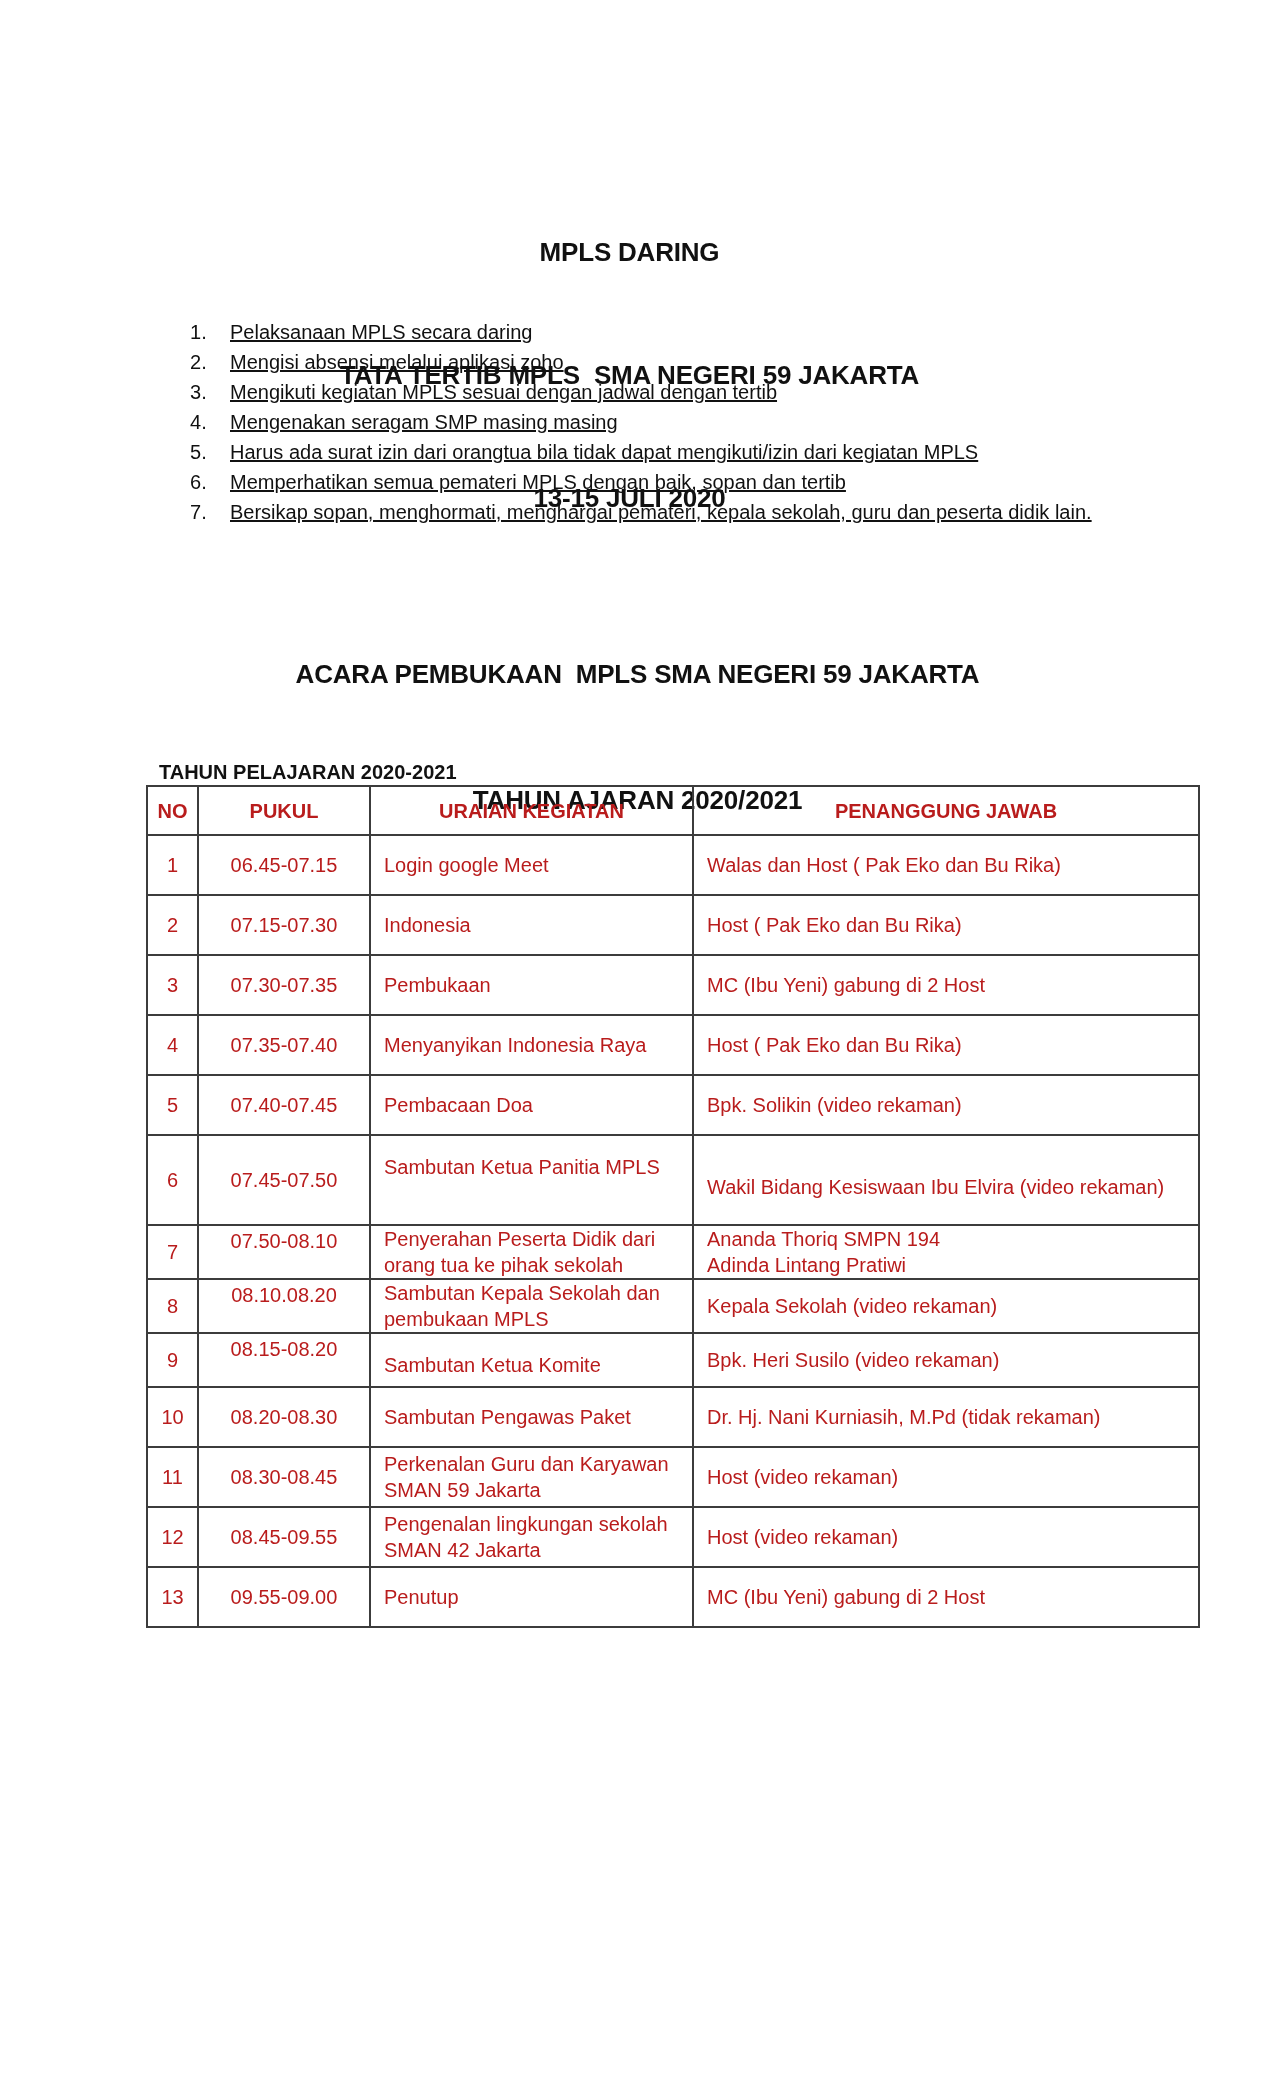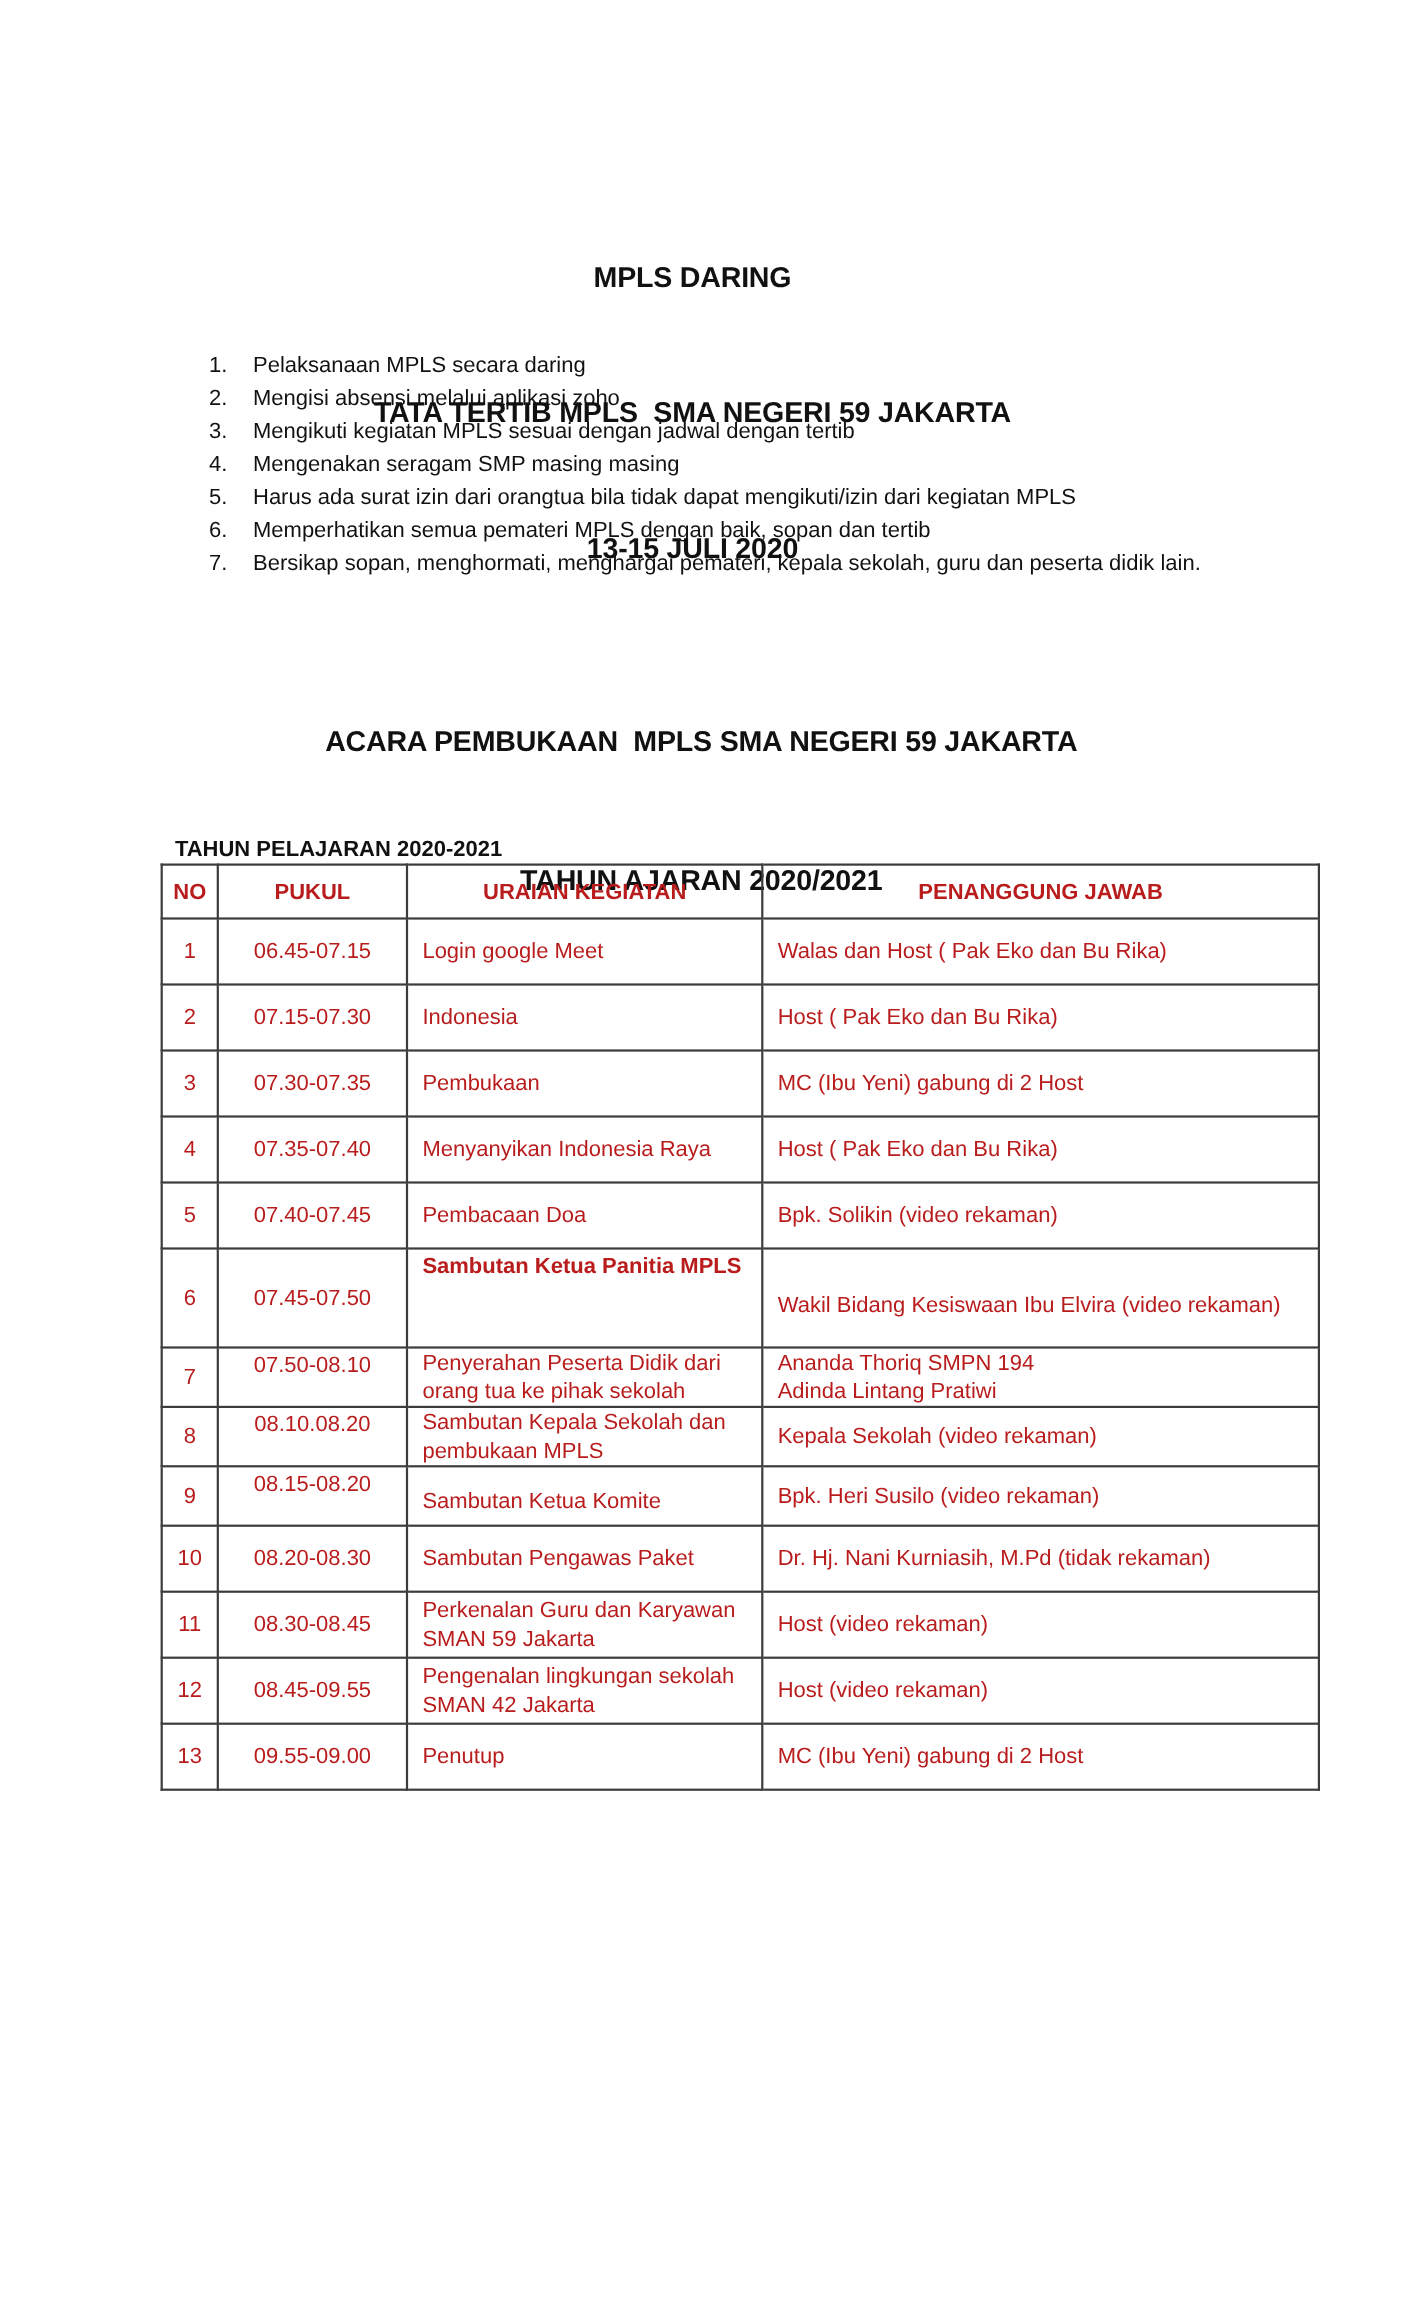--- a/index.html
+++ b/index.html
@@ -28,21 +28,21 @@
   
   .rules {
     position: absolute;
     top: 317px; left: 190px; right: 60px;
     margin: 0; padding: 0;
     list-style: none;
     counter-reset: rule;
     font-size: 20px;
     line-height: 30px;
   }
-  .rules li { counter-increment: rule; white-space: nowrap; }
+  .rules li { counter-increment: rule; white-space: nowrap; text-decoration: underline; }
   .rules li::before {
     content: counter(rule) ".";
     display: inline-block;
     width: 40px;
   }
 
   
   .section-title {
     position: absolute;
     top: 569px; left: 0; right: 0;
@@ -105,21 +105,21 @@
   tbody tr:nth-child(6)  { height: 90px; }
   tbody tr:nth-child(7)  { height: 53px; }
   tbody tr:nth-child(8)  { height: 53px; }
   tbody tr:nth-child(9)  { height: 54px; }
   tbody tr:nth-child(10) { height: 45px; }
   tbody tr:nth-child(11) { height: 53px; }
   tbody tr:nth-child(12) { height: 57px; }
   tbody tr:nth-child(13) { height: 54px; margin-top: 15px; }
 
   
-  tbody tr:nth-child(6) td.uraian      { vertical-align: top; padding-top: 2px; font-weight: bold; }
+  tbody tr:nth-child(6) td.uraian      { vertical-align: top; padding-top: 18px; }
   tbody tr:nth-child(6) td.penanggung  { padding-top: 14px; }
   tbody tr:nth-child(7) td.pukul,
   tbody tr:nth-child(8) td.pukul,
   tbody tr:nth-child(9) td.pukul       { vertical-align: top; padding-top: 2px; }
   tbody tr:nth-child(9) td.uraian      { padding-top: 10px; }
 </style>
 </head>
 <body>
 
 <div class="page">

